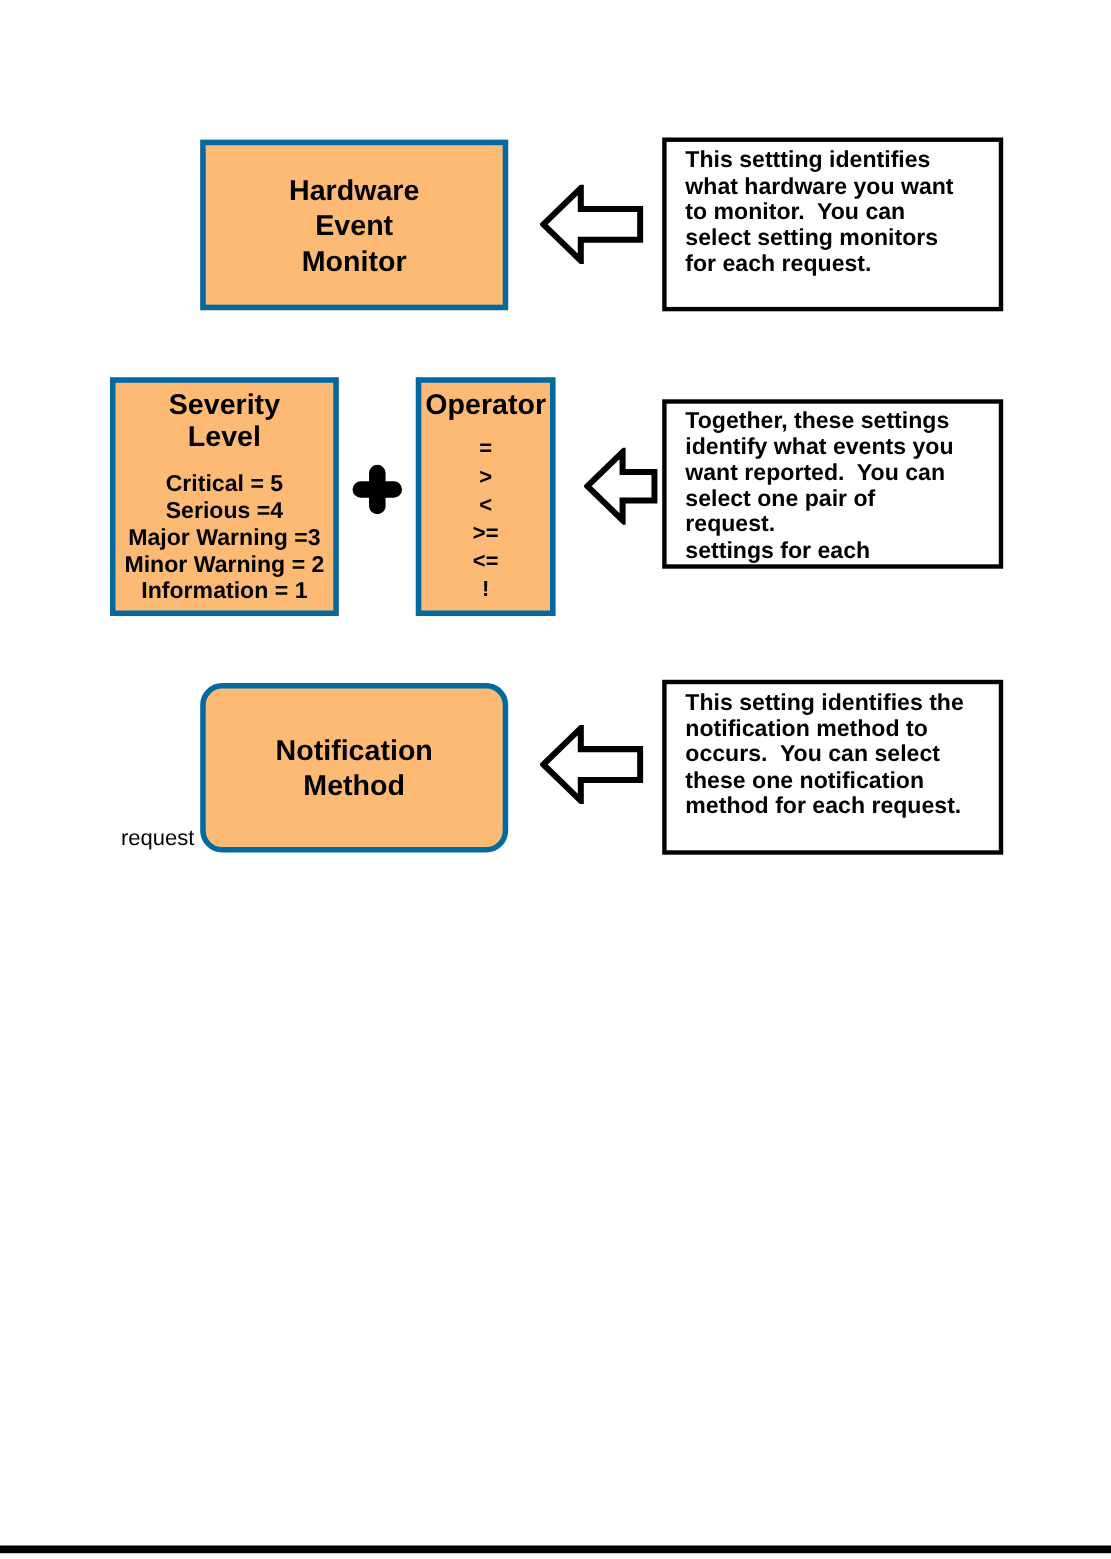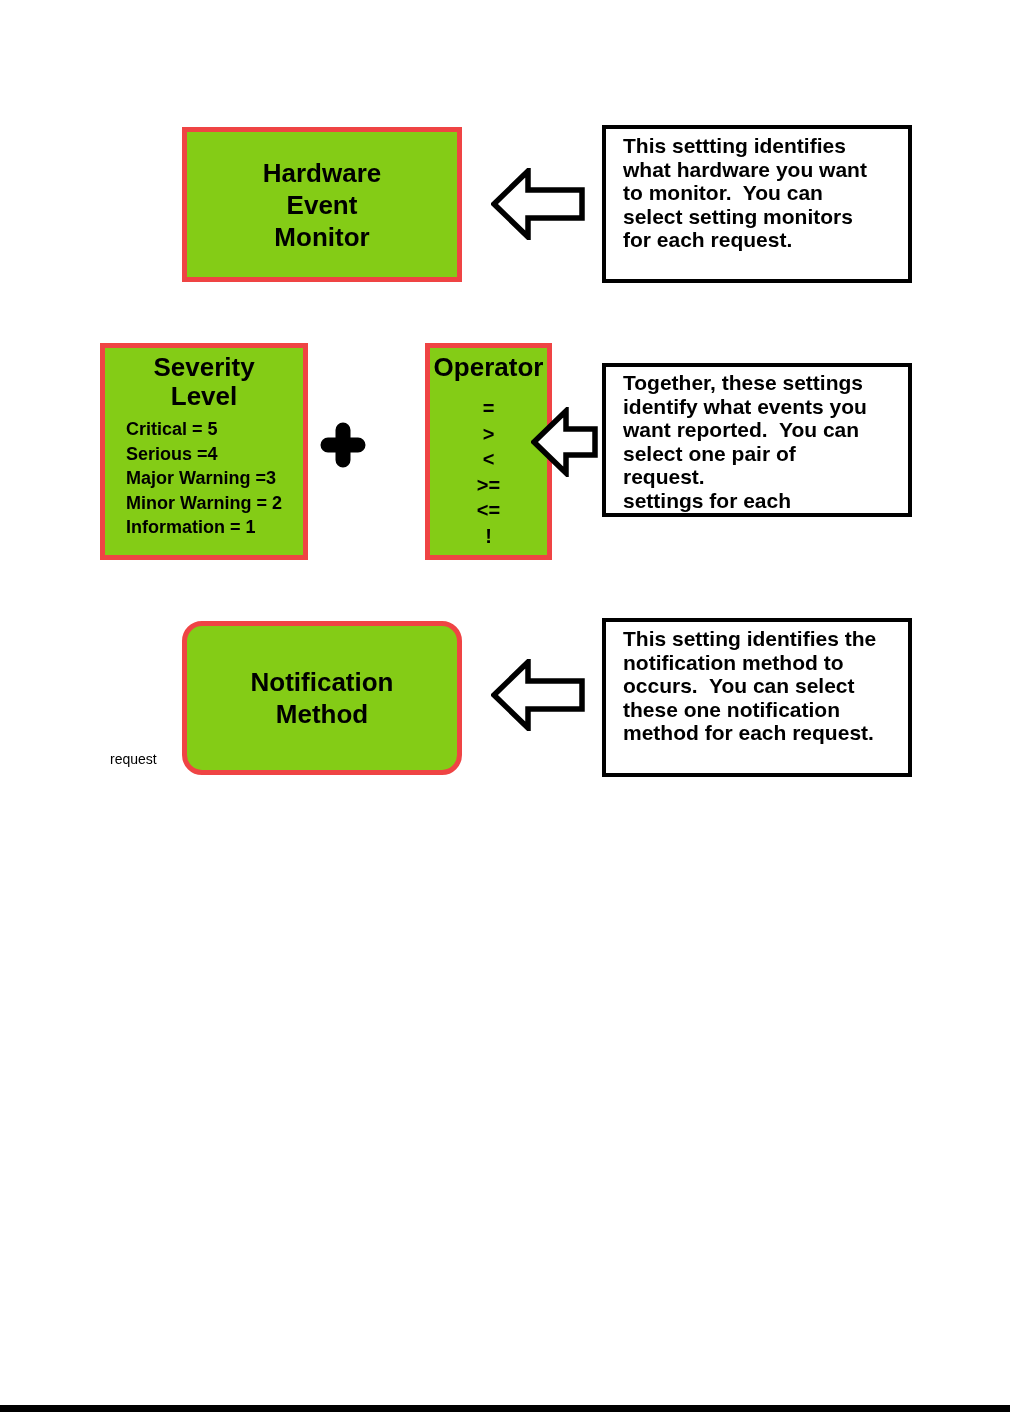--- a/index.html
+++ b/index.html
@@ -10,44 +10,44 @@
     background: #ffffff;
     color: #000000;
     font-family: "Liberation Sans", sans-serif;
     overflow: hidden;
   }
 
   
   .box {
     position: absolute;
     box-sizing: border-box;
-    background: #84cc16;
-    border: 5px solid #ef4444;
+    background: #fdba74;
+    border: 5px solid #0369a1;
     display: flex;
     flex-direction: column;
     align-items: center;
   }
   .box-title {
     font-weight: bold;
     font-size: 26px;
     line-height: 32px;
     text-align: center;
   }
   .box-title > div { white-space: pre; }
 
   #hardware-box     { left: 182px; top: 127px; width: 280px; height: 155px; justify-content: center; }
   #notification-box { left: 182px; top: 621px; width: 280px; height: 154px; justify-content: center; border-radius: 20px; }
 
   #severity-box { left: 100px; top: 343px; width: 208px; height: 217px; padding-top: 5px; }
   .severity-title { font-weight: bold; font-size: 26px; line-height: 29px; text-align: center; }
   .severity-title > div { white-space: pre; }
-  .severity-items { margin-top: 6px; font-weight: bold; font-size: 18px; line-height: 24.5px; text-align: left; }
+  .severity-items { margin-top: 17px; font-weight: bold; font-size: 21px; line-height: 24.5px; text-align: center; }
   .severity-items > div { white-space: pre; }
 
-  #operator-box { left: 378px; top: 343px; width: 127px; height: 217px; padding-top: 5px; margin-left: 47px; }
+  #operator-box { left: 378px; top: 343px; width: 127px; height: 217px; padding-top: 5px; }
   .operator-title { font-weight: bold; font-size: 26px; line-height: 29px; text-align: center; }
   .operator-symbols { margin-top: 14px; font-weight: bold; font-size: 20px; line-height: 25.5px; text-align: center; }
   .operator-symbols > div { white-space: pre; }
 
   
   .note {
     position: absolute;
     box-sizing: border-box;
     background: #ffffff;
     border: 4px solid #000000;
@@ -67,21 +67,21 @@
   #arrow-hardware     { left: 491px; top: 168px; }
   #arrow-operator     { left: 531px; top: 407px; }
   #arrow-notification { left: 491px; top: 659px; }
   #plus-connector     { left: 320px; top: 422px; }
 
   
   #request-label {
     position: absolute;
     left: 110px;
     top: 751px;
-    font-size: 14px;
+    font-size: 20px;
     font-weight: normal;
   }
 
   
   #bottom-rule {
     position: absolute;
     left: 0;
     top: 1405px;
     width: 1010px;
     height: 7px;

